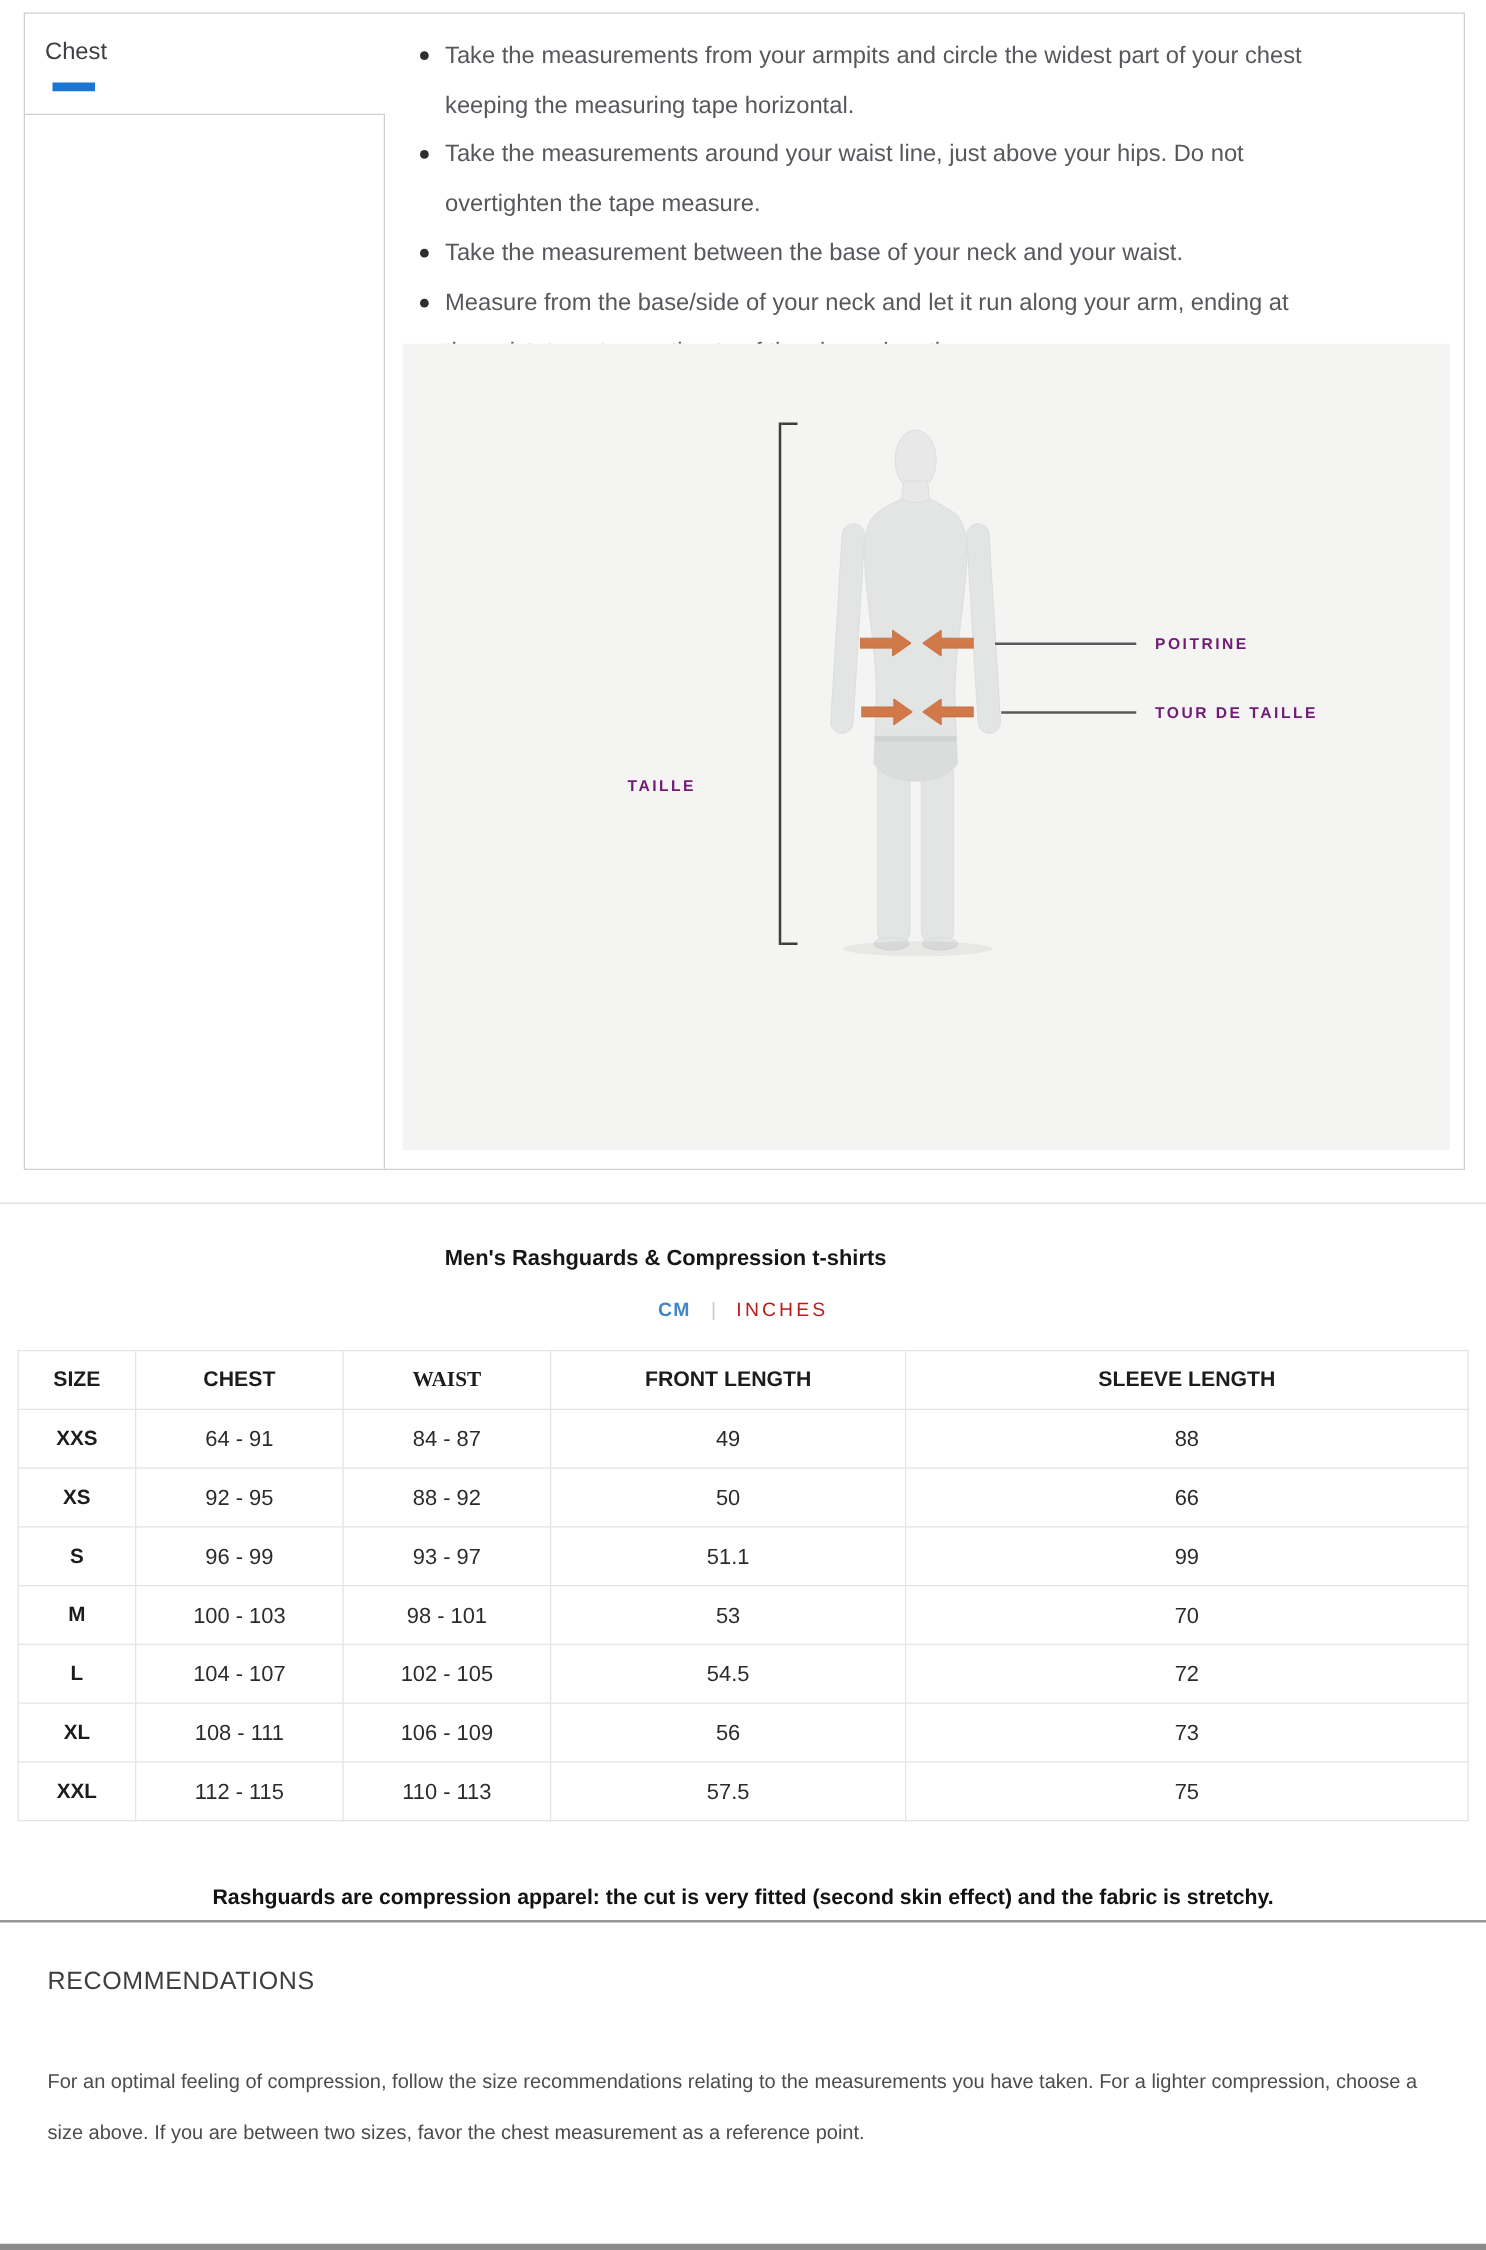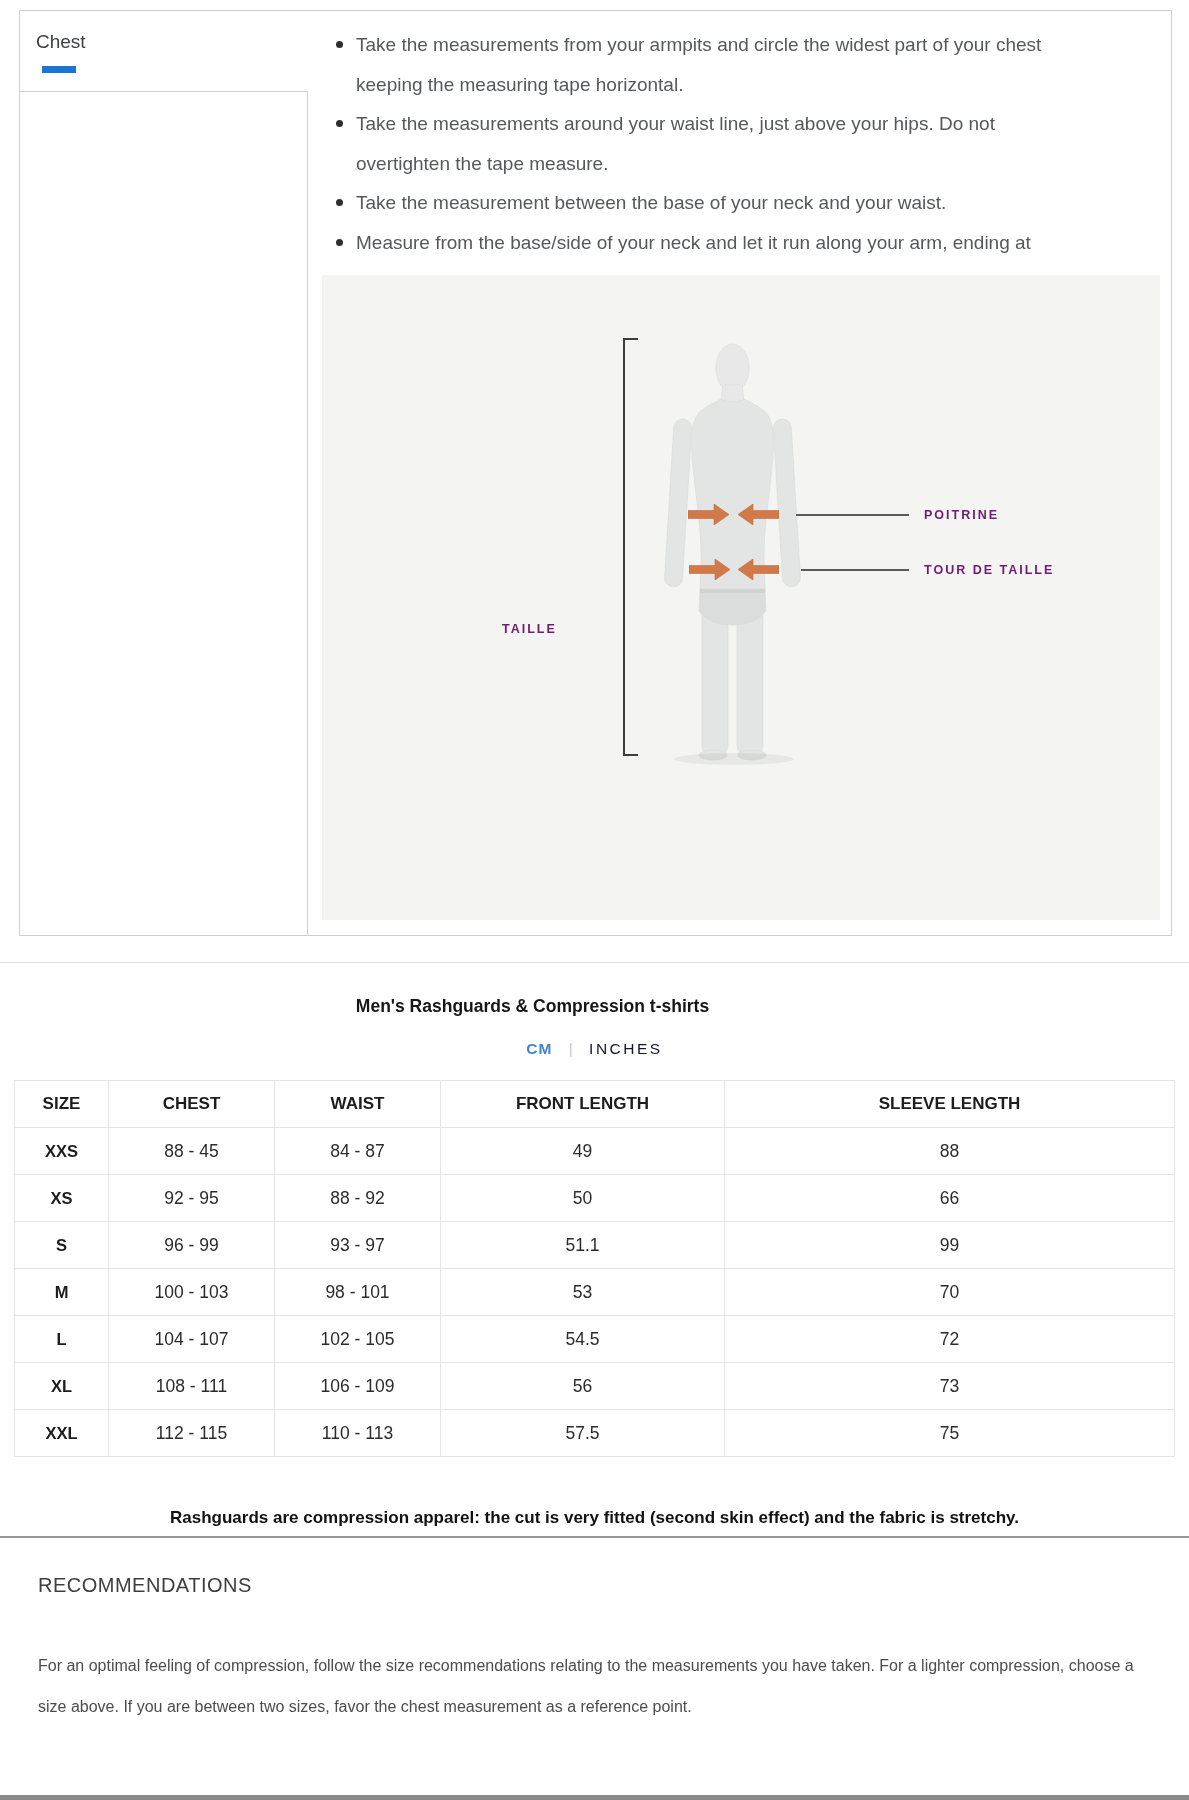--- a/index.html
+++ b/index.html
@@ -49,31 +49,31 @@
   
   .divider-1{position:absolute;left:0;top:962px;width:1189px;border-top:1px solid #dadada;}
   .divider-2{position:absolute;left:0;top:1536px;width:1189px;border-top:2px solid #979797;}
   .bottom-bar{position:absolute;left:0;top:1795px;width:1189px;height:5px;background:#8a8a8a;}
   
   .chart-title{position:absolute;left:0;top:996px;width:1065px;text-align:center;
     font-size:17.5px;font-weight:700;color:#161616;}
   .unit-toggle{position:absolute;left:0;top:1040px;width:1189px;text-align:center;font-size:15.5px;}
   .unit-cm{color:var(--accent2,#4286c5);letter-spacing:1px;font-weight:600;cursor:pointer;}
   .unit-sep{color:#c9c9c9;margin:0 12px;font-weight:400;}
-  .unit-inches{color:#0f172a;letter-spacing:2.5px;cursor:pointer;}
+  .unit-inches{color:#b91c1c;letter-spacing:2.5px;cursor:pointer;}
   table.size-table{position:absolute;left:14px;top:1080px;width:1161px;
     border-collapse:collapse;table-layout:fixed;}
   .size-table th,.size-table td{
     border:1px solid #e4e4e4;height:46px;text-align:center;vertical-align:middle;
     font-size:17.5px;color:#2b2b2b;padding:0;}
   .size-table thead th{font-size:17px;font-weight:700;color:#1c1c1c;}
   .size-table tbody th{font-size:16.5px;font-weight:700;color:#1c1c1c;}
   .size-table th:nth-child(1){width:93px;}
   .size-table th:nth-child(2){width:165px;}
-  .size-table th:nth-child(3){width:165px;}
+  .size-table th:nth-child(3){width:165px;font-family:Liberation Serif, serif;}
   .size-table th:nth-child(4){width:283px;}
   .size-note{position:absolute;left:0;top:1480px;width:1189px;text-align:center;
     font-size:17px;font-weight:700;color:#121212;margin-top:28px;}
   
   .reco-heading{position:absolute;left:38px;top:1574px;font-size:20px;
     color:#3e3e3e;letter-spacing:0.5px;}
   .reco-body{position:absolute;left:38px;top:1630px;width:1112px;
     font-size:16px;line-height:2.55;color:#4c4c4c;}
 </style>
 </head>
@@ -159,21 +159,21 @@
         <th>SIZE</th>
         <th>CHEST</th>
         <th>WAIST</th>
         <th>FRONT LENGTH</th>
         <th>SLEEVE LENGTH</th>
       </tr>
   </thead>
   <tbody>
       <tr>
         <th>XXS</th>
-        <td>88 - 45</td>
+        <td>64 - 91</td>
         <td>84 - 87</td>
         <td>49</td>
         <td>88</td>
       </tr>
       <tr>
         <th>XS</th>
         <td>92 - 95</td>
         <td>88 - 92</td>
         <td>50</td>
         <td>66</td>

